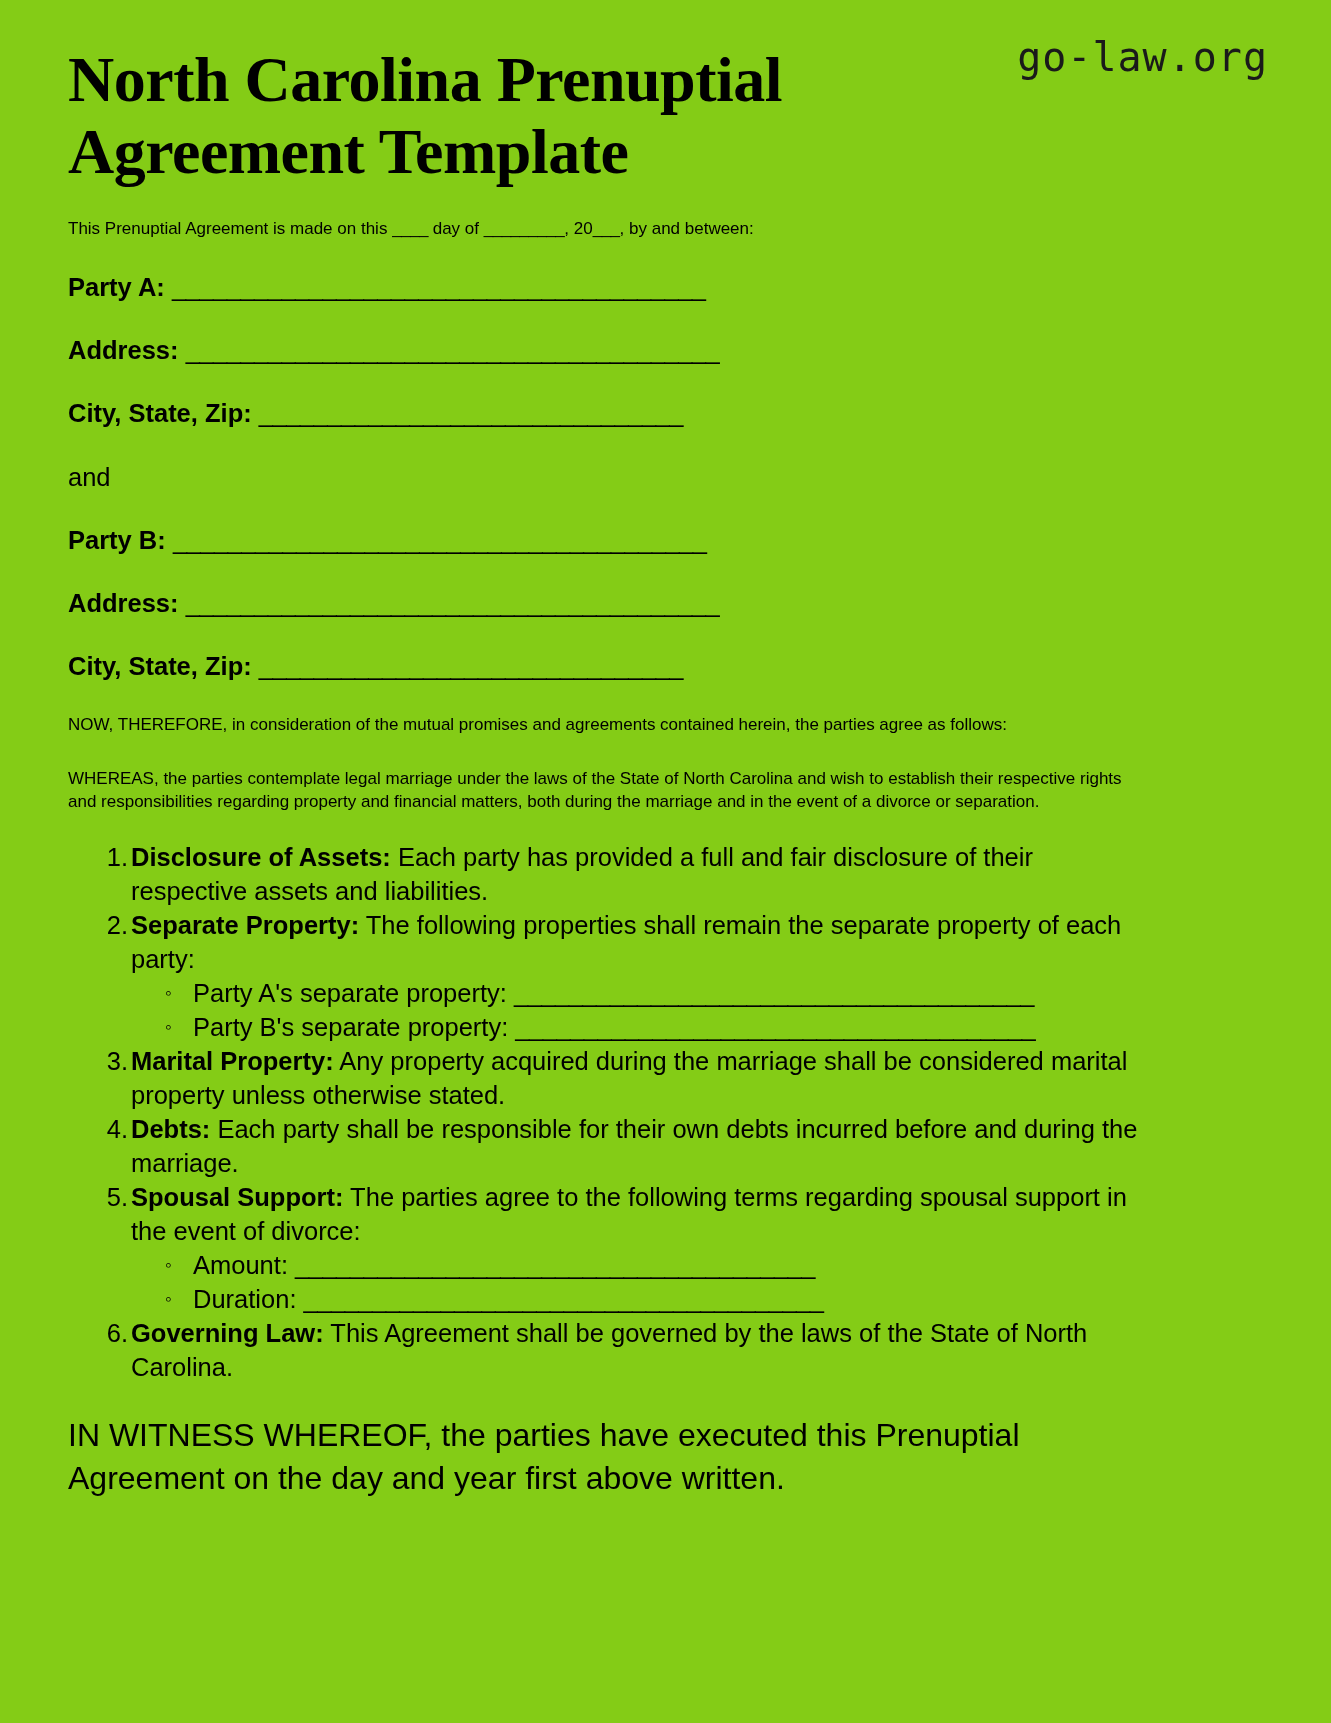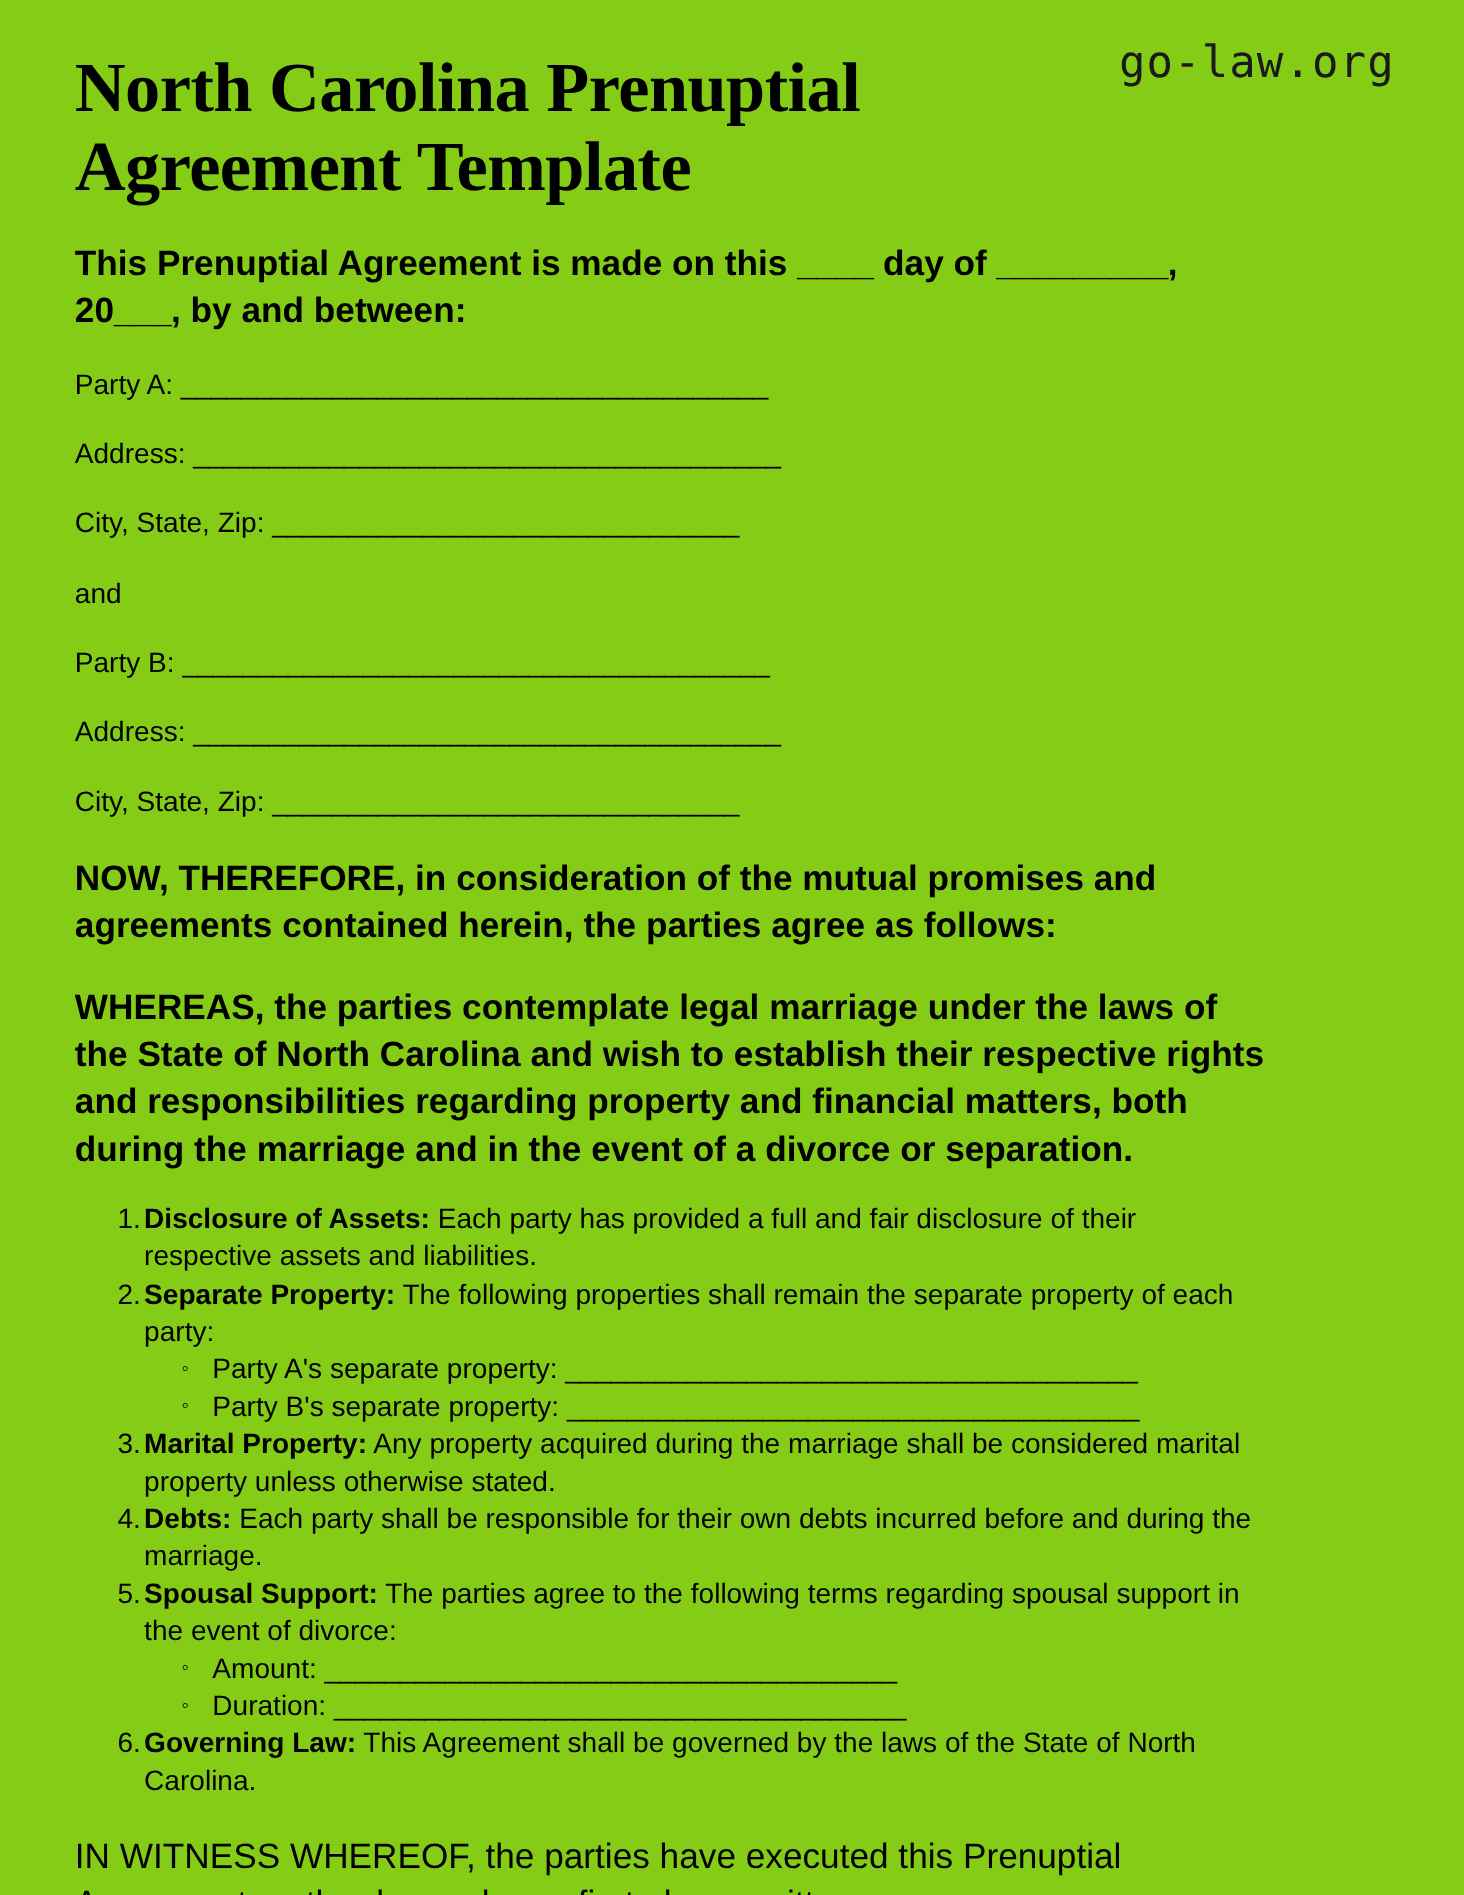--- a/index.html
+++ b/index.html
@@ -41,36 +41,35 @@
     font-weight: bold;
     font-size: 64px;
     line-height: 1.12;
     letter-spacing: -0.5px;
     margin: 0;
     padding-top: 44px;
     color: #000;
     max-width: 1010px;
   }
   p.para {
-    font-size: 32px;
+    font-size: 17px;
     line-height: 1.34;
     margin: 0;
     padding-top: 31px;
     color: #000;
-    font-weight: bold;
   }
   p.field {
     font-size: 25.5px;
     line-height: 1.34;
     margin: 0;
     padding-top: 29px;
     color: #000;
   }
   p.field .lbl {
-    font-weight: normal;
+    font-weight: bold;
   }
   .blank {
     letter-spacing: -0.5px;
   }
   ol.main-list {
     margin: 0;
     padding-top: 26px;
     padding-left: 0;
     list-style: none;
     counter-reset: mainitem;

